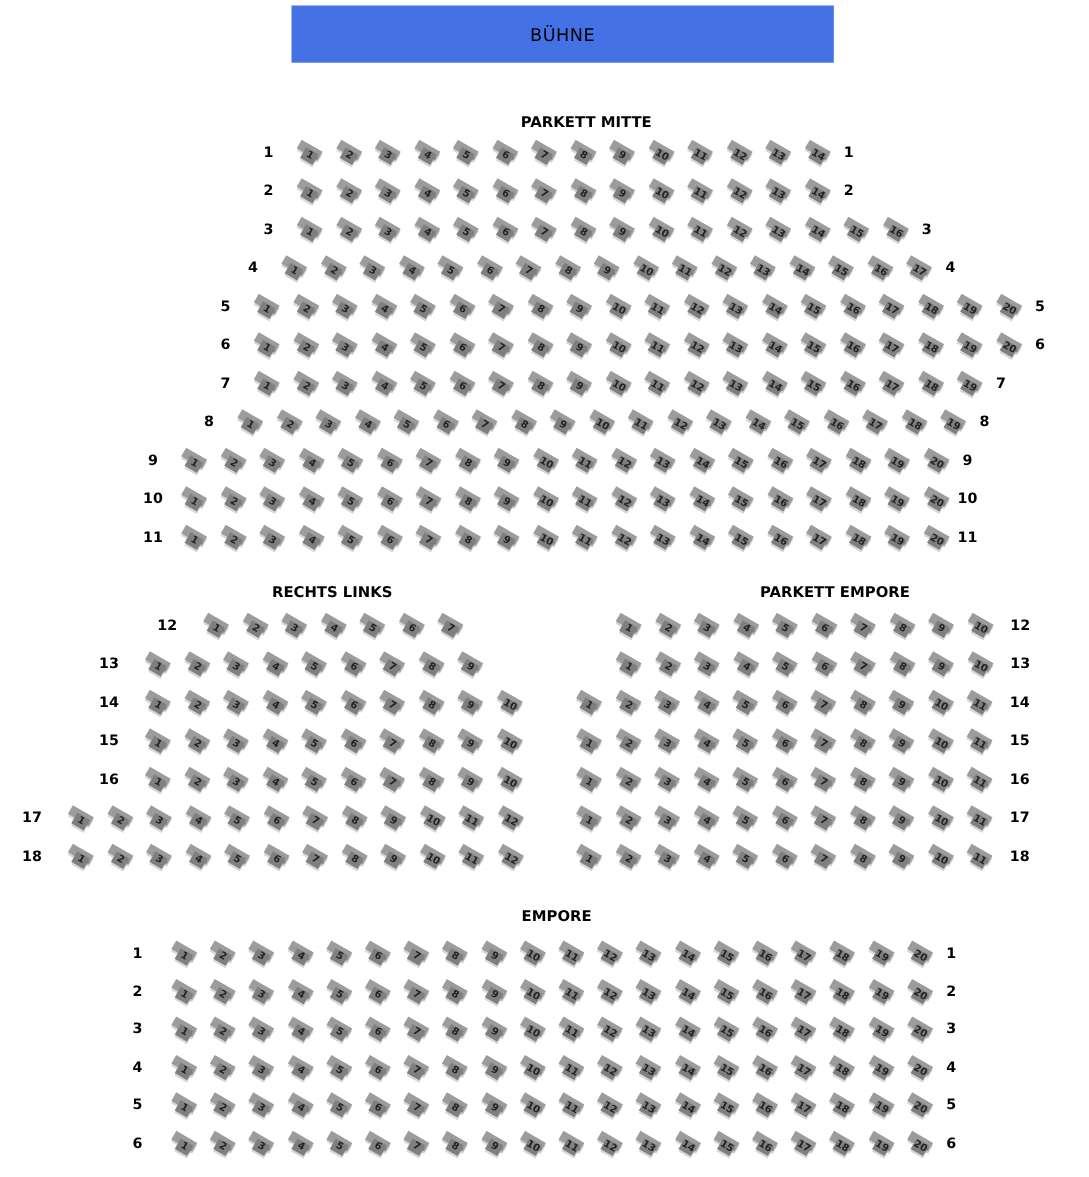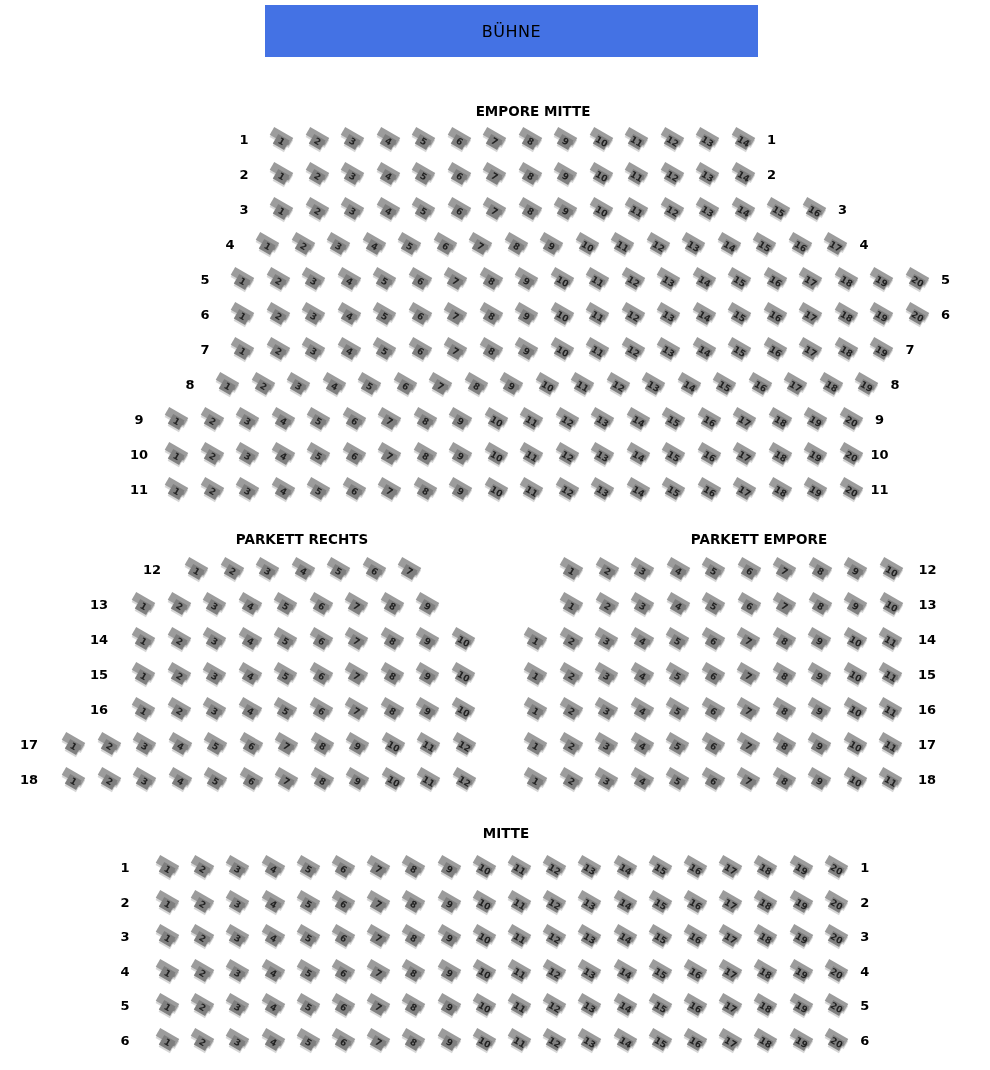--- a/index.html
+++ b/index.html
@@ -75,21 +75,21 @@
 </style>
 </head>
 <body>
 
 <div id="plan">
   <div id="stage">
     <span>BÜHNE</span>
   </div>
 
 <div>
-      <div class="section-title" style="left: 533px; top: 111px;">EMPORE MITTE</div>
+      <div class="section-title" style="left: 533px; top: 111px;">PARKETT MITTE</div>
       <div class="row-label" style="left: 244px; top: 139px;">1</div>
       <div class="seat" style="left: 280px; top: 139px;">
         <span class="seat-num">1</span>
       </div>
       <div class="seat" style="left: 315.5px; top: 139px;">
         <span class="seat-num">2</span>
       </div>
       <div class="seat" style="left: 351px; top: 139px;">
         <span class="seat-num">3</span>
       </div>
@@ -697,21 +697,21 @@
       </div>
       <div class="seat" style="left: 814px; top: 489px;">
         <span class="seat-num">19</span>
       </div>
       <div class="seat" style="left: 849.5px; top: 489px;">
         <span class="seat-num">20</span>
       </div>
       <div class="row-label" style="left: 879.5px; top: 489px;">11</div>
     </div>
     <div>
-      <div class="section-title" style="left: 302px; top: 539px;">PARKETT RECHTS</div>
+      <div class="section-title" style="left: 302px; top: 539px;">RECHTS LINKS</div>
       <div class="row-label" style="left: 152px; top: 569px;">12</div>
       <div class="seat" style="left: 195px; top: 569px;">
         <span class="seat-num">1</span>
       </div>
       <div class="seat" style="left: 230.5px; top: 569px;">
         <span class="seat-num">2</span>
       </div>
       <div class="seat" style="left: 266px; top: 569px;">
         <span class="seat-num">3</span>
       </div>
@@ -1152,21 +1152,21 @@
       </div>
       <div class="seat" style="left: 853.5px; top: 779px;">
         <span class="seat-num">10</span>
       </div>
       <div class="seat" style="left: 889px; top: 779px;">
         <span class="seat-num">11</span>
       </div>
       <div class="row-label" style="left: 927px; top: 779px;">18</div>
     </div>
     <div>
-      <div class="section-title" style="left: 506px; top: 833px;">MITTE</div>
+      <div class="section-title" style="left: 506px; top: 833px;">EMPORE</div>
       <div class="row-label" style="left: 125px; top: 867px;">1</div>
       <div class="seat" style="left: 166px; top: 867px;">
         <span class="seat-num">1</span>
       </div>
       <div class="seat" style="left: 201.2px; top: 867px;">
         <span class="seat-num">2</span>
       </div>
       <div class="seat" style="left: 236.4px; top: 867px;">
         <span class="seat-num">3</span>
       </div>

